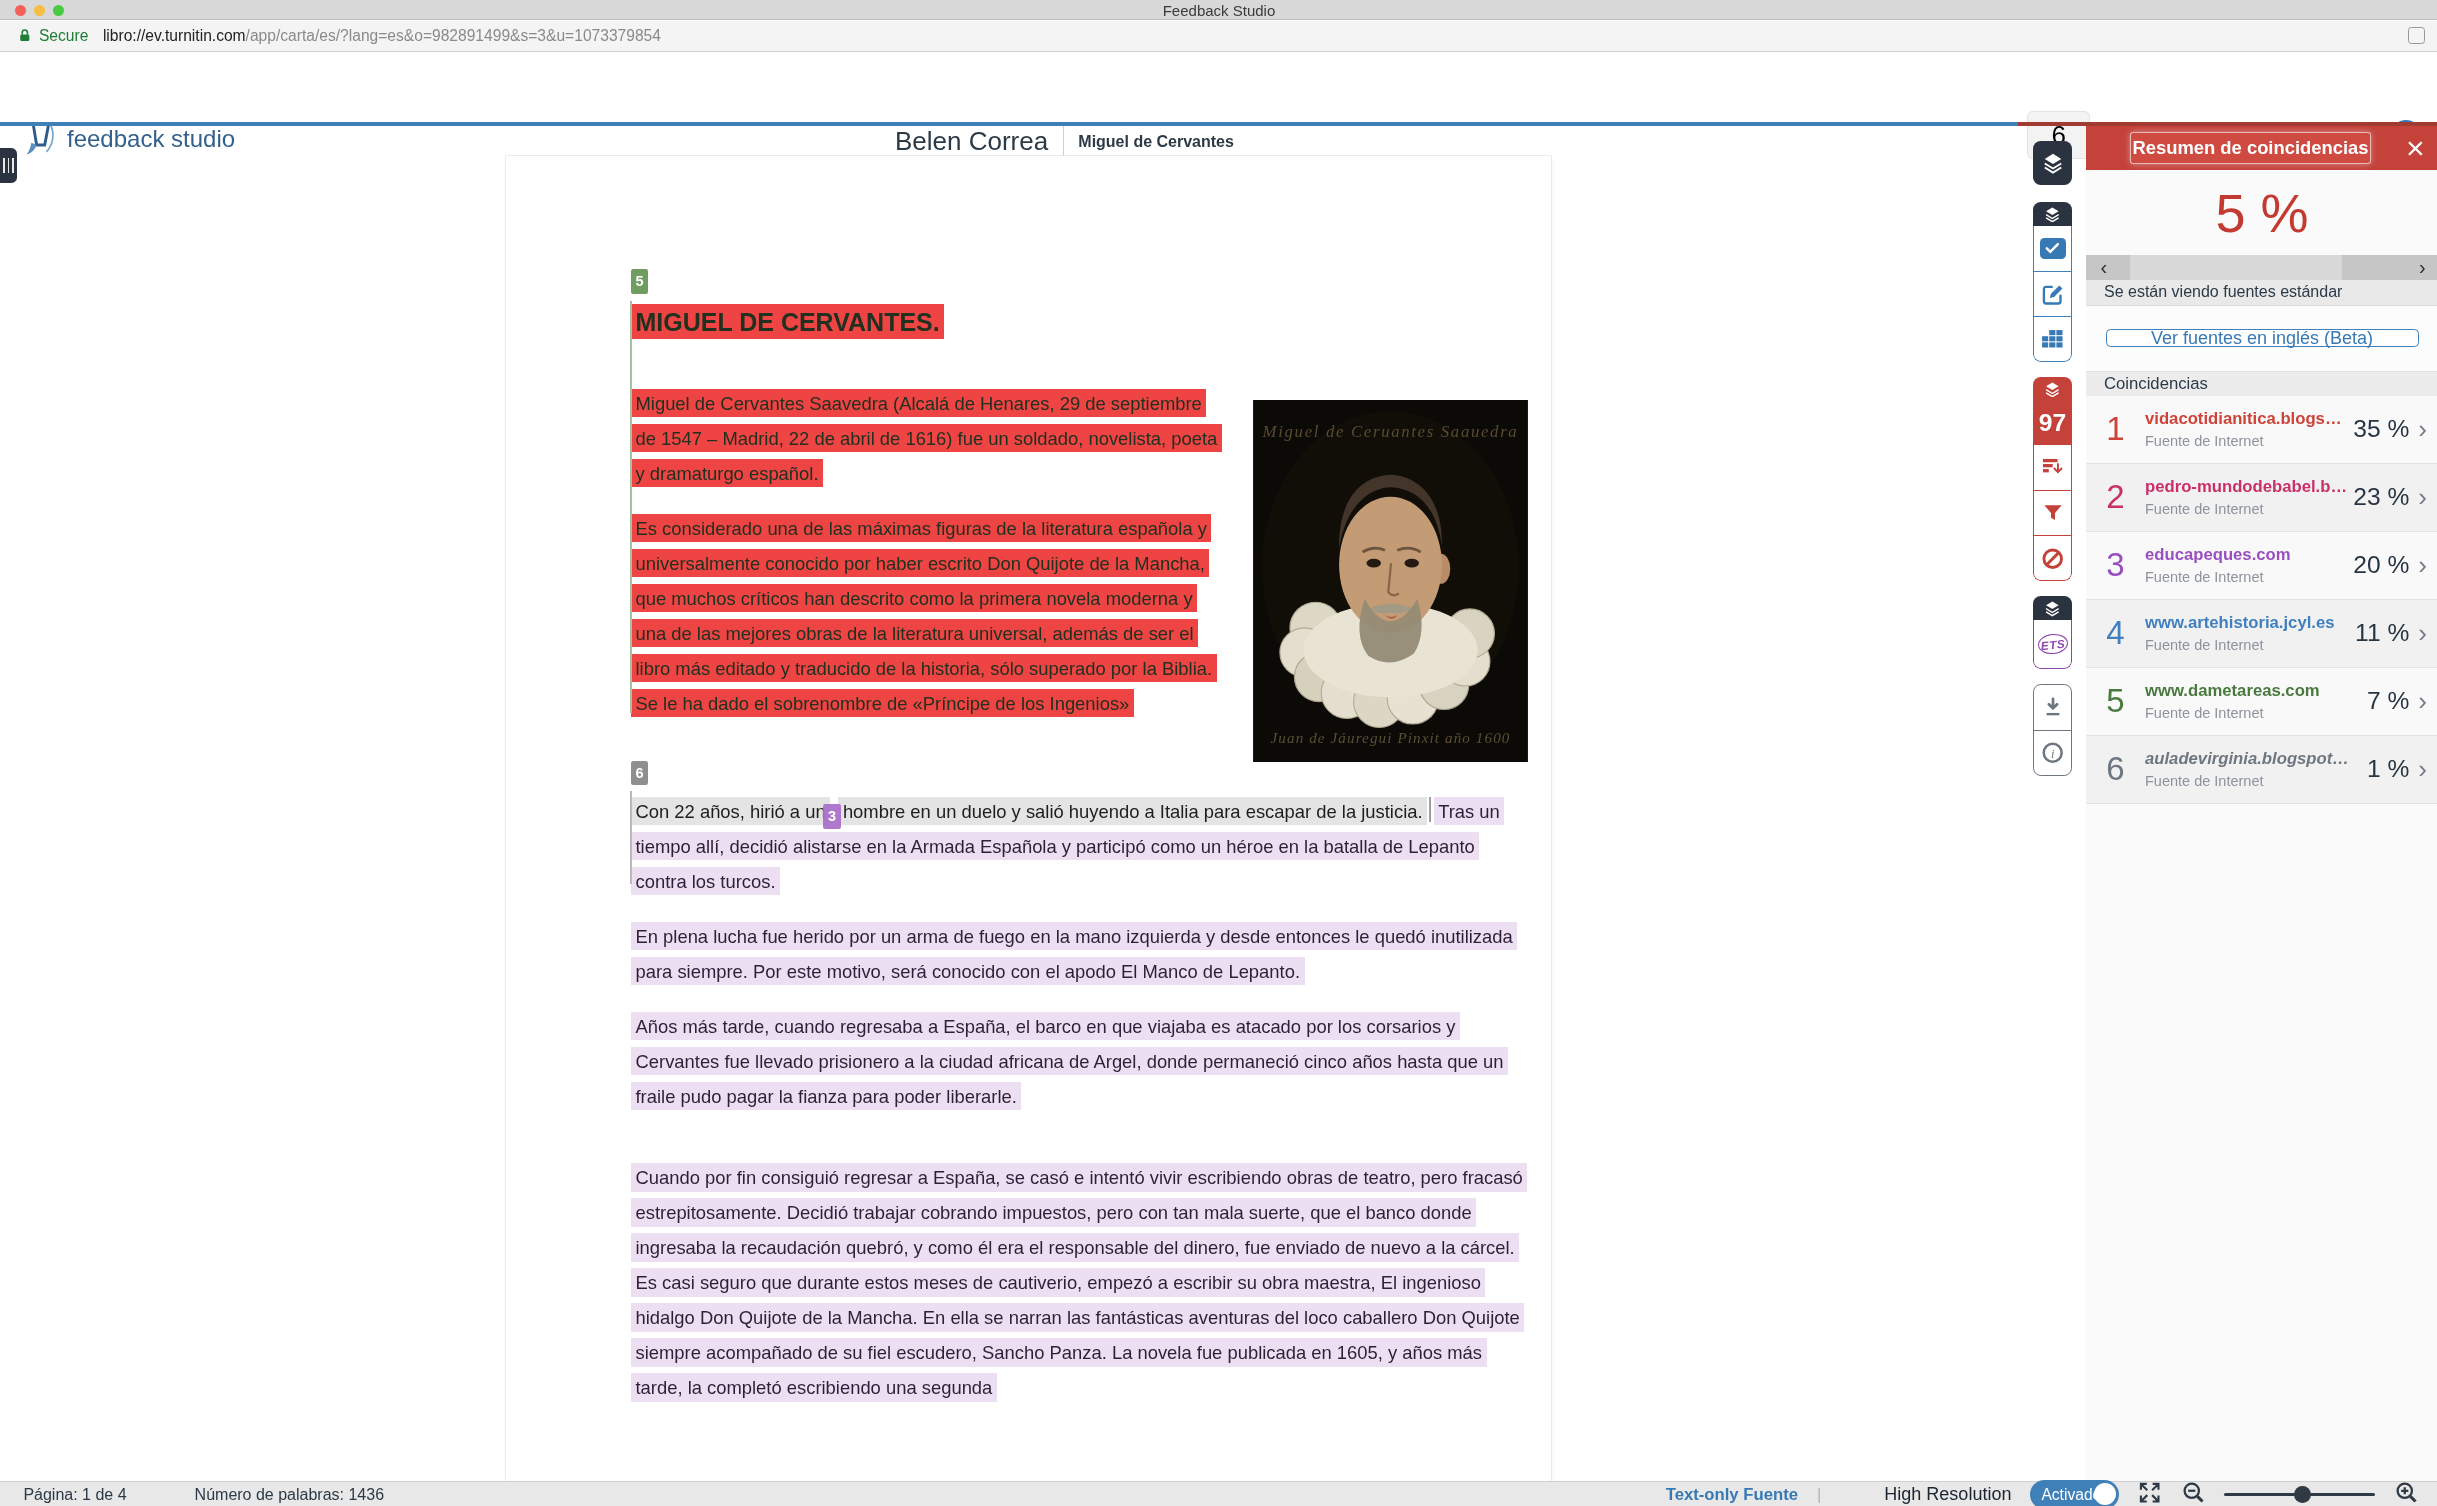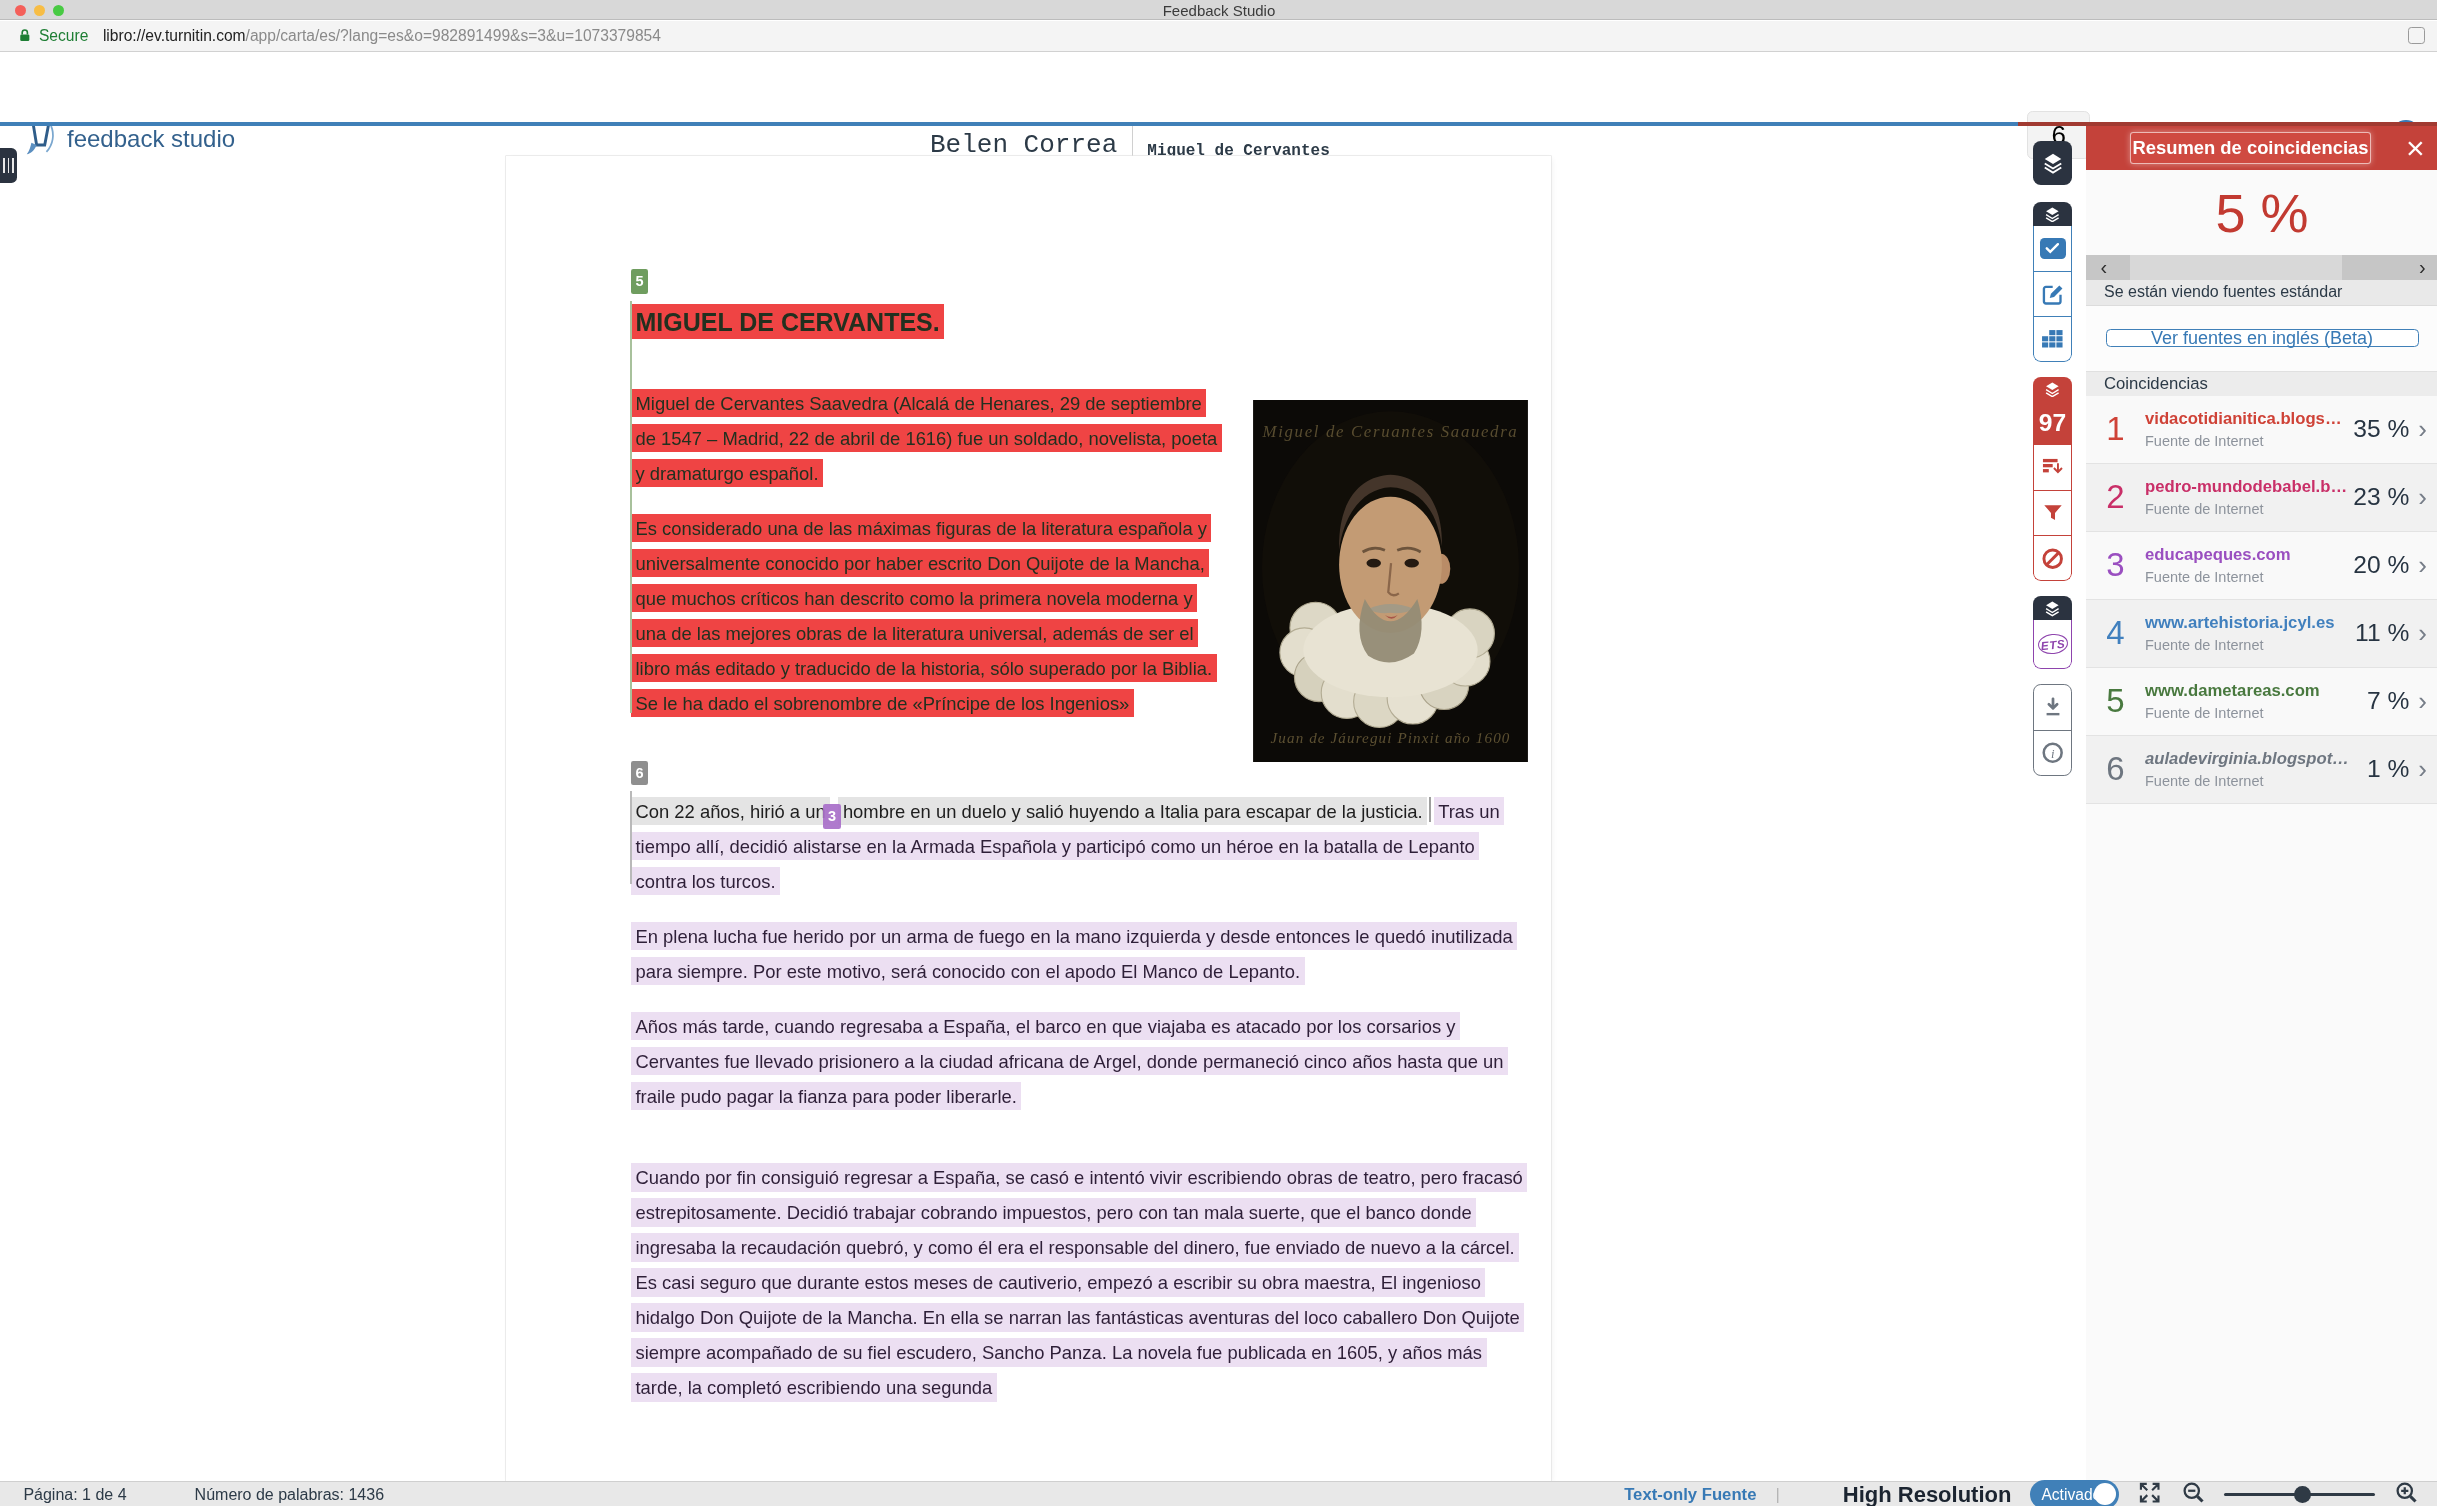--- a/index.html
+++ b/index.html
@@ -19,21 +19,21 @@
   .url{font-size:15.6px;margin-left:14.5px;color:#222;white-space:nowrap;}
   .url .path{color:#8a8a8a;}
   .ext-icon{position:absolute;right:13.4px;top:6.7px;width:16.7px;height:16.7px;border:1.7px solid #9a9a9a;border-radius:3.3px;}
 
   
   .appheader{position:absolute;top:52px;left:0;right:0;height:70px;background:#fff;}
   .hborder-blue{position:absolute;top:122px;left:0;width:2018px;height:3.9px;background:#4080b8;}
   .hborder-red{position:absolute;top:122px;left:2018px;right:0;height:3.9px;background:#a13a31;}
   .logo{position:absolute;left:21px;top:67px;display:flex;align-items:center;}
   .logo-text{font-size:24px;color:#33618d;margin-left:9px;letter-spacing:0;}
-  .namegroup{position:absolute;left:930px;top:71px;display:flex;align-items:flex-end;font-family:Liberation Mono, monospace;}
+  .namegroup{position:absolute;left:895px;top:71px;display:flex;align-items:center;}
   .student{font-size:26px;font-weight:500;color:#2c3a47;}
   .vdiv{width:1.1px;height:37px;background:#d0d0d0;margin:0 14.5px;}
   .papertitle{font-size:16px;font-weight:700;color:#2c3a47;}
   .rightgroup{position:absolute;right:16.7px;top:59px;display:flex;align-items:center;}
   .gradebox{width:63px;height:48px;background:#f3f3f3;border:1.1px solid #e2e2e2;border-radius:5.6px;
             display:flex;align-items:center;justify-content:center;font-size:26px;color:#000;}
   .gradetotal{font-size:25px;color:#4080b8;margin-left:4.5px;}
   .navchev{margin-left:40px;display:flex;align-items:center;cursor:pointer;}
   .navpos{margin-left:37px;display:flex;align-items:center;font-size:18.4px;color:#3779b5;}
   .caret-down{width:0;height:0;border-left:5.6px solid transparent;border-right:5.6px solid transparent;border-top:7.3px solid #3779b5;margin-left:7.8px;}
@@ -118,21 +118,21 @@
   .src-pct{font-size:24.6px;color:#273442;white-space:nowrap;margin-right:9px;}
   .src-chevron{font-size:26px;color:#767d88;margin-right:11px;line-height:26px;}
 
   
   .footer{position:absolute;left:0;right:0;bottom:0;height:26px;background:#e8e8e8;border-top:0.6px solid #cfcfcf;
           display:flex;align-items:center;font-size:16px;color:#2c3a47;z-index:5;}
   .f-page{margin-left:23.4px;} .f-words{margin-left:68px;}
   .f-right{margin-left:auto;display:flex;align-items:center;gap:19px;margin-right:19px;}
   .f-textonly{color:#3779b5;font-size:16.7px;font-weight:600;}
   .f-div{color:#b5b5b5;font-size:16.7px;}
-  .f-hires{color:#1b2430;font-size:22px;font-weight:700;padding-left:44px;}
+  .f-hires{color:#1b2430;font-size:18px;font-weight:400;padding-left:44px;}
   .toggle{width:89px;height:29px;border-radius:15.6px;background:#4080b8;color:#fff;font-size:15.6px;
           display:flex;align-items:center;padding-left:11px;position:relative;}
   .knob{position:absolute;right:3.3px;top:3.3px;width:22px;height:22px;border-radius:50%;background:#fff;}
   .zoom-slider{width:151px;height:3.9px;background:#2f3a45;border-radius:2.2px;position:relative;}
   .zoom-thumb{position:absolute;left:46%;top:-6.7px;width:16.7px;height:16.7px;border-radius:50%;background:#2f3a45;}
 </style>
 </head>
 <body>
 
 <div class="app">

